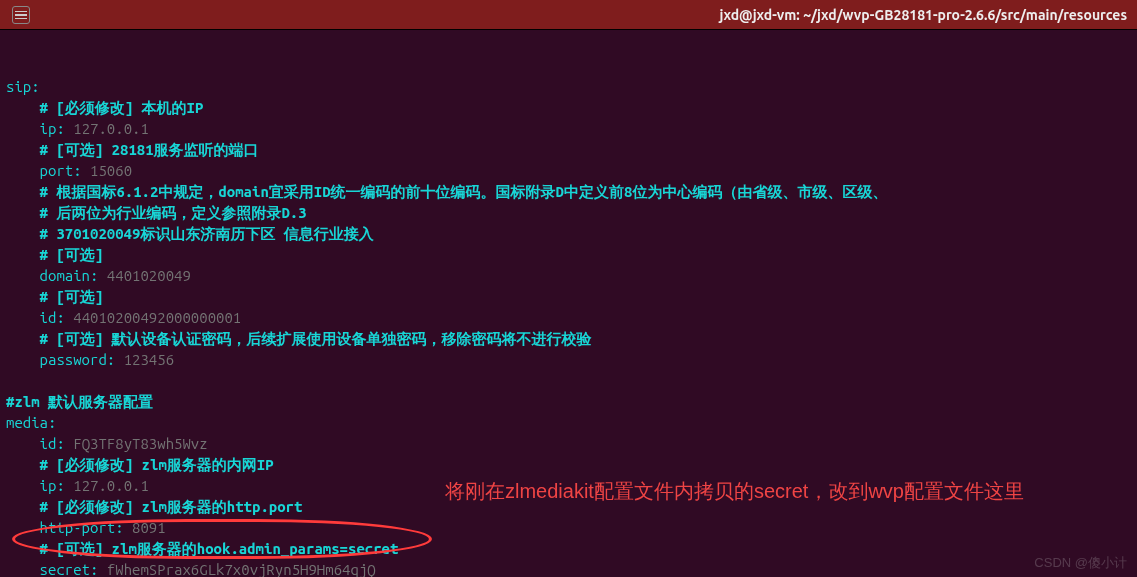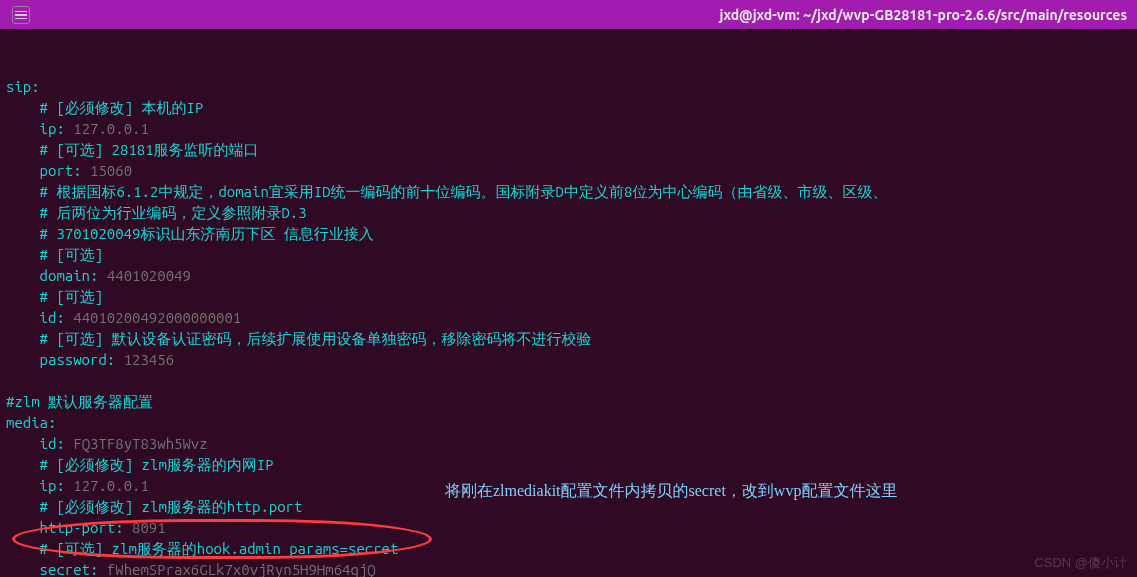--- a/index.html
+++ b/index.html
@@ -5,21 +5,21 @@
   * { margin: 0; padding: 0; box-sizing: border-box; }
   body {
     background: #1e1e1e;
     font-family: 'Ubuntu Mono', 'DejaVu Sans Mono', 'Consolas', monospace;
     width: 1137px;
     height: 577px;
     overflow: hidden;
     position: relative;
   }
   .titlebar {
-    background: #a21caf;
+    background: #7f1d1d;
     height: 30px;
     display: flex;
     align-items: center;
     color: #eaeaea;
     font-family: 'Ubuntu', sans-serif;
     font-size: 14px;
     position: relative;
     border-bottom: 1px solid #000;
   }
   .titlebar .hamburger {
@@ -54,28 +54,28 @@
     font-size: 15px;
     line-height: 21px;
     height: calc(577px - 30px);
     overflow: hidden;
     position: relative;
     color: #eee;
     white-space: pre;
   }
   .line { white-space: pre; }
   .key     { color: #18d6d6; }
-  .comment { color: #18d6d6; }
+  .comment { color: #18d6d6; font-weight: bold; }
   .colon   { color: #18d6d6; }
   .value   { color: #737373; }
   .red-anno {
-    color: #7dd3fc;
+    color: #ef4444;
     position: absolute;
-    font-size: 16px;
-    font-family: Liberation Serif, serif;
+    font-size: 20px;
+    font-family: Liberation Sans, sans-serif;
     white-space: normal;
     width: 640px;
     line-height: 26px;
   }
   .red-oval {
     position: absolute;
     border: 3px solid #ff3b3b;
     border-radius: 50% / 60%;
     width: 420px;
     height: 40px;

